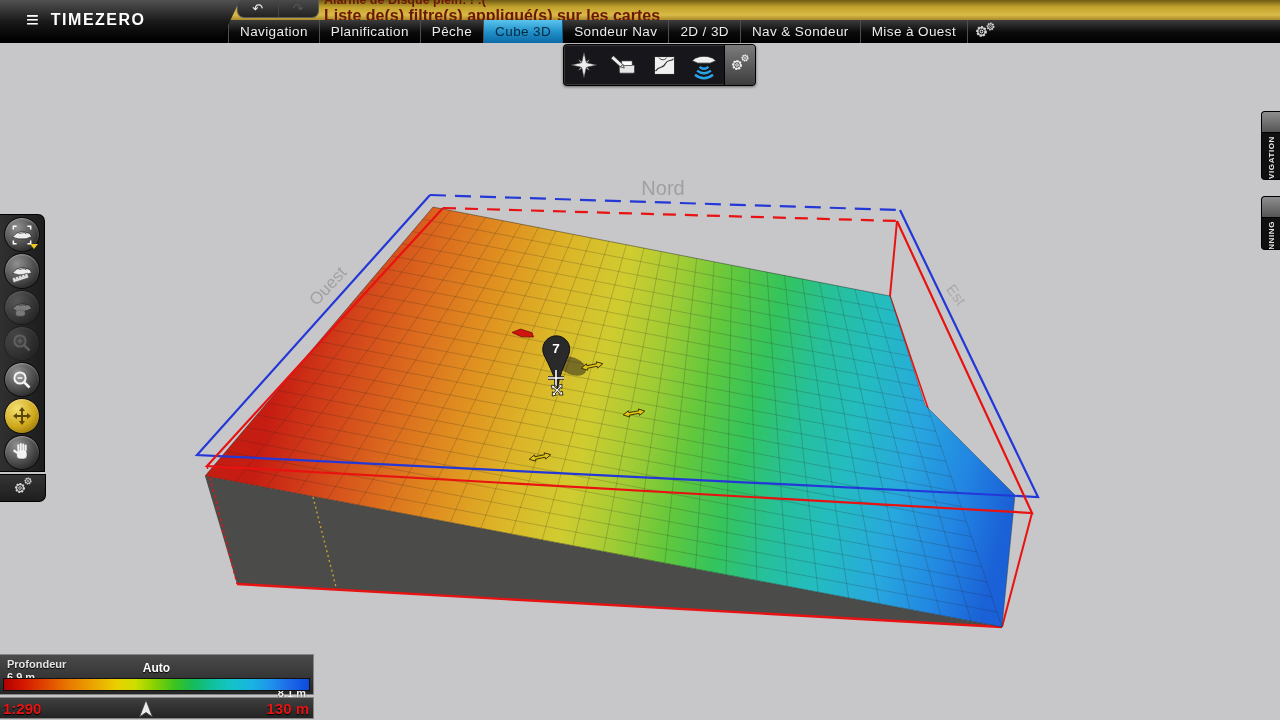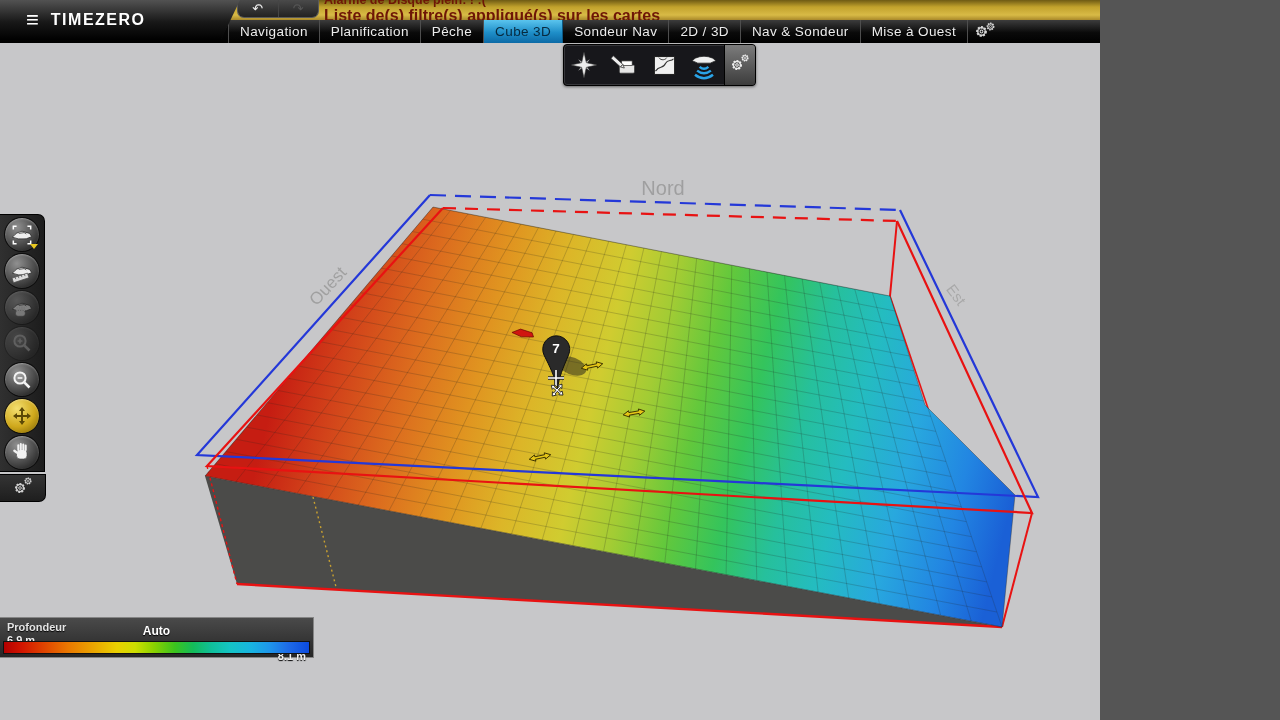--- a/index.html
+++ b/index.html
@@ -1,16 +1,16 @@
 <!DOCTYPE html>
 <html><head>
 <meta charset="utf-8">
 <style>
   html,body{margin:0;padding:0;background:#555;}
-  .app{position:relative;width:1100px;height:720px;overflow:hidden;background:#c7c7c9;
+  .app{position:relative;width:1280px;height:720px;overflow:hidden;background:#c7c7c9;
        font-family:"Liberation Sans",sans-serif;-webkit-user-select:none;user-select:none;}
 
   
   .topbase{position:absolute;left:0;top:0;width:1280px;height:43px;
            background:linear-gradient(#3a3a3a,#101010 40%,#000);}
   .alertbar{position:absolute;left:228px;top:0;width:1052px;height:20px;overflow:hidden;
             background:linear-gradient(#6e5a14,#c2a22c 35%,#d8ba46 75%,#a8882a);
             border-bottom:2px solid #ead45e;}
   .alertbar .l1{position:absolute;left:96px;top:-7px;font-size:12.5px;font-weight:bold;color:#6e1606;}
   .alertbar .l2{position:absolute;left:96px;top:7px;font-size:16px;font-weight:bold;color:#6e1606;}
@@ -78,21 +78,21 @@
   .sidetab .vlabel{display:block;writing-mode:vertical-rl;transform:rotate(180deg);
                    color:#e8e8e8;font-size:8px;font-weight:bold;letter-spacing:.6px;
                    margin:3px auto 4px auto;}
   .sidetab.nav{top:111px;height:67px;}
   .sidetab.plan{top:196px;height:52px;}
 
   
   .scene{position:absolute;left:0;top:43px;width:1280px;height:677px;display:block;}
 
   
-  .depthpanel{position:absolute;left:0;top:617px;width:314px;height:41px;z-index:4;
+  .depthpanel{position:absolute;left:0;top:654px;width:314px;height:41px;z-index:4;
               background:linear-gradient(#4a4a4a,#262626);border:1px solid #858585;border-left:none;
               box-sizing:border-box;}
   .depthpanel .ttl{position:absolute;left:7px;top:3px;font-size:11px;font-weight:bold;color:#e4e4e4;
                    text-shadow:0 1px 1px #000;}
   .depthpanel .mode{position:absolute;left:0;right:0;top:6px;text-align:center;font-size:12px;
                     font-weight:bold;color:#fff;text-shadow:0 1px 1px #000;}
   .depthpanel .dmin{position:absolute;left:7px;top:16px;font-size:11px;font-weight:bold;color:#f0f0f0;
                     text-shadow:0 1px 1px #000;}
   .depthpanel .dmax{position:absolute;right:7px;top:16px;font-size:11px;font-weight:bold;color:#f0f0f0;
                     text-shadow:0 1px 1px #000;margin-top:16px;}
@@ -378,14 +378,21 @@
     <span class="vlabel">PLANNING</span>
   </div>
 
   <div class="depthpanel">
     <div class="ttl">Profondeur</div>
     <div class="mode">Auto</div>
     <div class="dmin">6.9 m</div>
     <div class="dmax">8.1 m</div>
     <div class="depthbar"></div>
   </div>
+  <div class="scalebar">
+    <span class="ratio">1:290</span>
+    <svg width="20" height="20" viewBox="0 0 20 20">
+      <polygon points="10,1 16.5,18 10,13.5 3.5,18" fill="#ececec" stroke="#3a3a3a" stroke-width="0.8"></polygon>
+    </svg>
+    <span class="dist">130 m</span>
+  </div>
 
 </div>
 
 </body></html>

